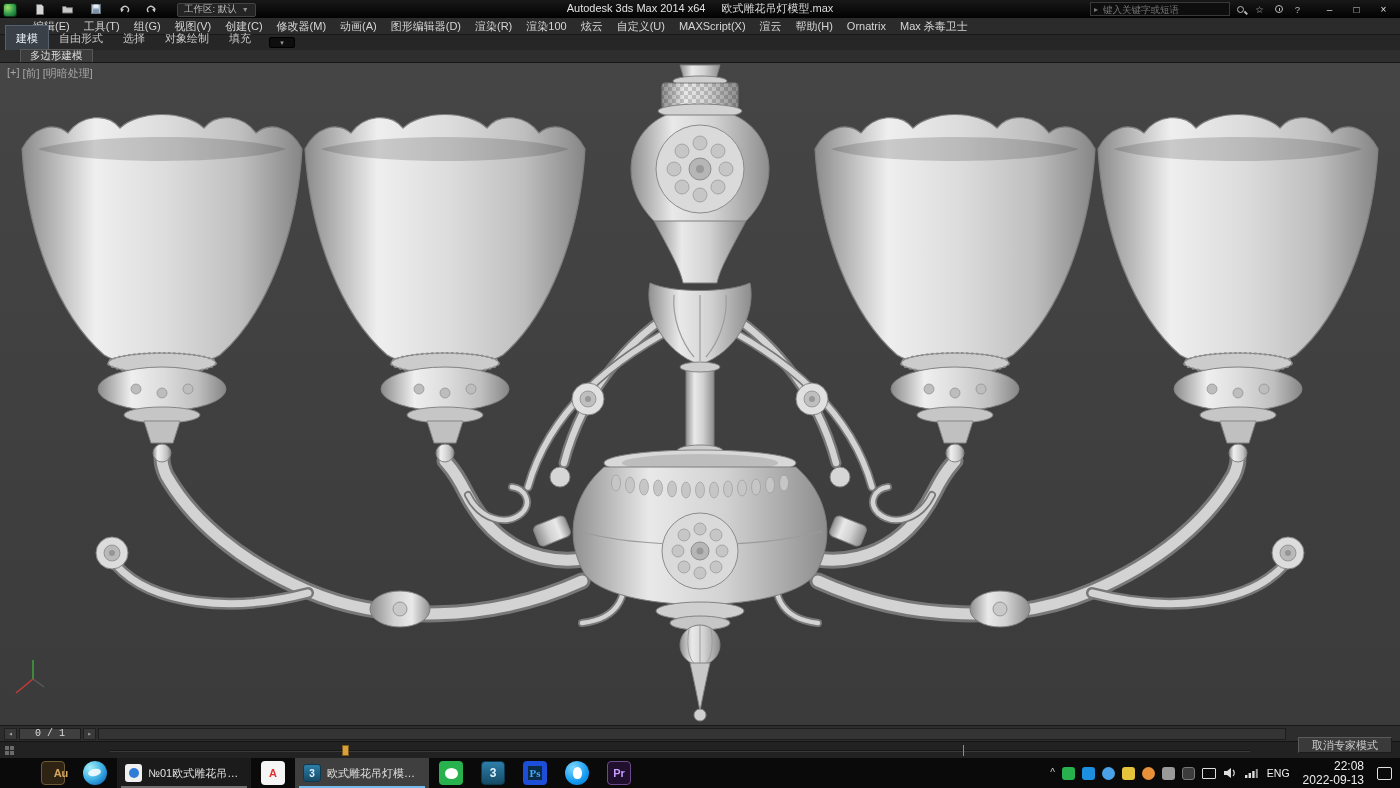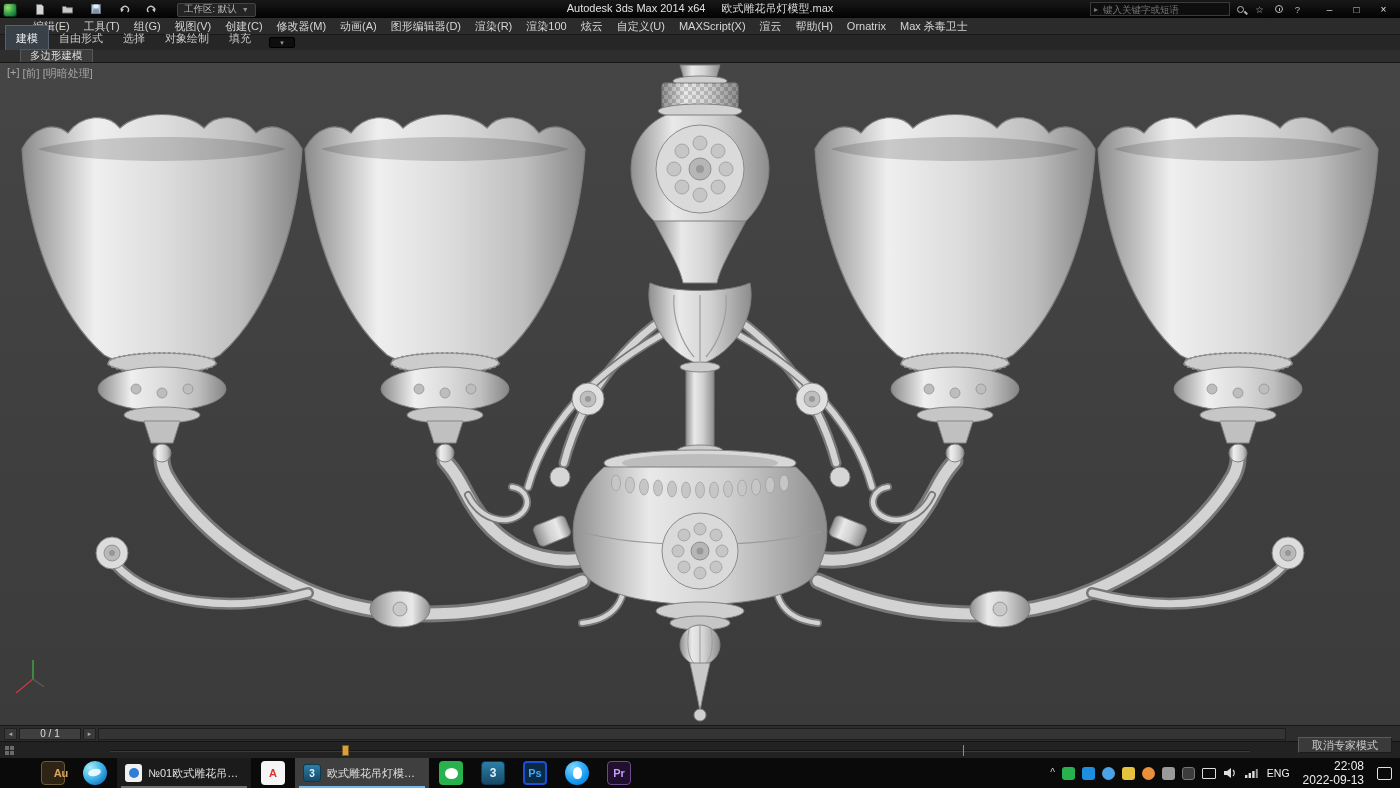--- a/index.html
+++ b/index.html
@@ -52,21 +52,21 @@
 
   
   .viewport { position:absolute; top:63px; left:0; width:1400px; height:662px; background:linear-gradient(#454545,#3b3b3b); overflow:hidden; }
   .vp-label { position:absolute; top:3px; left:6px; color:#a6a6a6; font-size:11px; display:flex; gap:1px; z-index:5; }
   .vp-label span { padding:0 1px; }
   .chand { position:absolute; top:0; left:0; }
   .axis { position:absolute; left:10px; bottom:24px; }
 
   
   .trackbar { position:absolute; top:725px; left:0; width:1400px; height:16px; background:#2d2d2d; border-top:1px solid #191919;
-              display:flex; align-items:center; gap:2px; padding:0 4px; }
+              display:flex; align-items:center; gap:2px; padding:0 4px;font-family:Liberation Mono, monospace; }
   .tb-arrow { width:13px; height:12px; background:#3a3a3a; border:1px solid #202020; color:#a8a8a8; font-size:7px;
               display:flex; align-items:center; justify-content:center; }
   .frame-box { width:62px; height:12px; background:#3f3f3f; border:1px solid #1d1d1d; color:#dcdcdc; font-size:10px;
                display:flex; align-items:center; justify-content:center; }
   .track { flex:1; height:12px; background:#343434; border:1px solid #1d1d1d; margin-right:110px; position:relative; }
 
   
   .statusbar { position:absolute; top:741px; left:0; width:1400px; height:17px; background:#222; border-top:1px solid #141414; }
   .sb-grid { position:absolute; left:5px; top:4px; width:9px; height:9px;
     background:
@@ -97,21 +97,21 @@
   .ic-edge { border-radius:50%; background:radial-gradient(circle at 30% 28%, #a6ecf7 0%, #46b8e8 45%, #0f6fc0 85%); }
   .ic-edge::after { content:""; position:absolute; left:5px; top:8px; width:13px; height:7px; border-radius:50%;
                     background:rgba(255,255,255,0.85); transform:rotate(-12deg); }
   .favicon { width:18px; height:18px; background:#f0f0f0; border-radius:3px; display:flex; align-items:center; justify-content:center; }
   .favicon i { width:10px; height:10px; border-radius:50%; background:#2e7cd6; }
   .ic-reader { background:#f5f5f5; color:#e03131; }
   .ic-max3 { background:linear-gradient(#2e7ea8,#154a66); color:#dff3ff; font-size:12px; border:1px solid #0c3a52; }
   .ic-max3.mini { width:18px; height:18px; font-size:10px; border-radius:3px; }
   .ic-wechat { background:#27b24e; }
   .wc-bub { width:13px; height:11px; background:#fff; border-radius:50%; }
-  .ic-ps { background:#0b2a44; color:#42a9ff; border:2px solid #1d4ed8; }
+  .ic-ps { background:#0b2a44; color:#42a9ff; border:5px solid #1d4ed8;font-family:Liberation Serif, serif; }
   .ic-qq { border-radius:50%; background:radial-gradient(circle at 35% 28%, #7fd6ff 0%, #149bf3 60%, #0b6fc0 100%); }
   .qq-body { width:9px; height:12px; background:#fff; border-radius:50% 50% 45% 45%; }
   .ic-pr { background:#20102e; color:#c79aff; border:1px solid #6b4a8a; }
 
   .tray { margin-left:auto; display:flex; align-items:center; gap:7px; padding-right:8px; height:100%; }
   .tray-chev { color:#cfcfcf; font-size:10px; transform:translateY(-1px); }
   .t-sq { width:13px; height:13px; border-radius:3px; }
   .t-rd { width:13px; height:13px; border-radius:50%; }
   .t-green { background:#27b24e; } .t-blue { background:#1d8fe0; } .t-skyblue { background:#4aa3e8; }
   .t-orange { background:#e8903a; } .t-yellow { background:#e6c33c; } .t-gray { background:#9a9a9a; }

